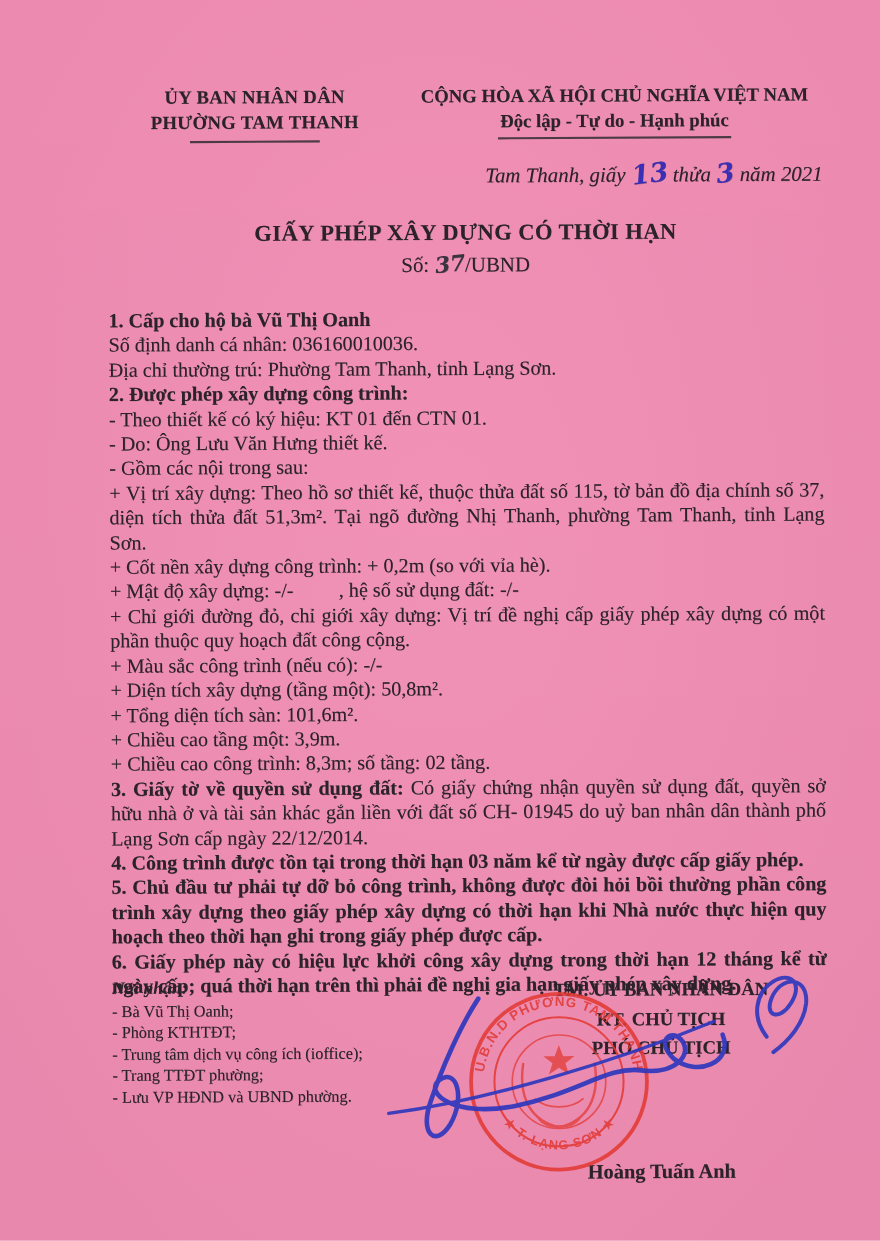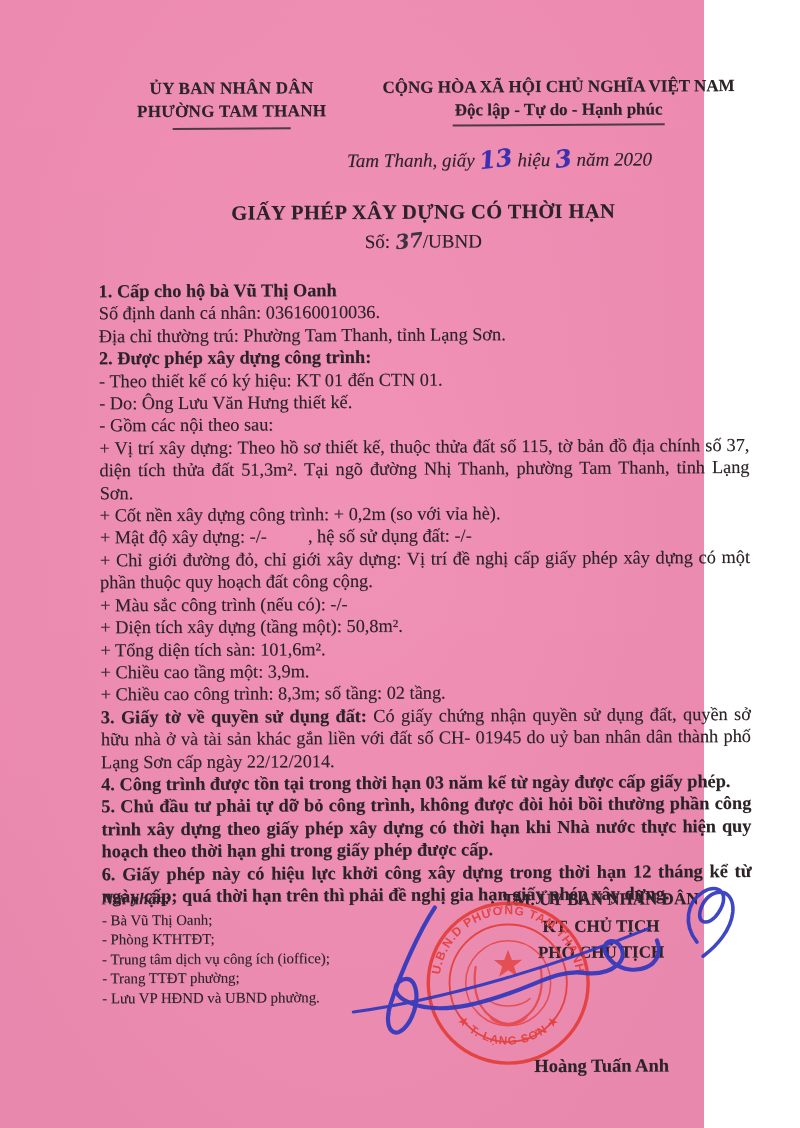--- a/index.html
+++ b/index.html
@@ -1,18 +1,18 @@
 <!DOCTYPE html>
 <html><head>
 <meta charset="utf-8">
 <style>
   html,body{margin:0;padding:0;}
   body{width:800px;height:1128px;overflow:hidden;}
   .page{
-    position:relative;width:704px;height:1128px;
+    position:relative;width:800px;height:1128px;
     background:#f58fb6;
     background-image:
       radial-gradient(ellipse at 50% 45%, rgba(255,255,255,0.05), rgba(0,0,0,0.02) 85%),
       linear-gradient(180deg, rgba(0,0,0,0.015), rgba(0,0,0,0.03));
     font-family:"Liberation Serif","DejaVu Serif",serif;
     color:#2b2327;
   }
   .scan{position:absolute;inset:0;transform:rotate(-0.3deg);transform-origin:50% 50%;}
 
   
@@ -67,41 +67,41 @@
       <div class="rule"></div>
     </div>
     <div class="hdr-right">
       <div>CỘNG HÒA XÃ HỘI CHỦ NGHĨA VIỆT NAM</div>
       <div><span class="motto">Độc lập - Tự do - Hạnh phúc</span></div>
     </div>
 
     <div class="dateline">
       <span>Tam Thanh, giấy</span>
       <span class="hw-blue">13</span>
-      <span>hiệu</span>
+      <span>thửa</span>
       <span class="hw-blue">3</span>
-      <span>năm 2020</span>
+      <span>năm 2021</span>
     </div>
 
     <div class="title-block">
       <div class="doc-title">GIẤY PHÉP XÂY DỰNG CÓ THỜI HẠN</div>
       <div class="so-line">
         <span>Số:</span>
         <span class="hw-dark">37</span><span>/UBND</span>
       </div>
     </div>
 
     <div class="body-text">
       <p><span class="bseg">1. Cấp cho hộ bà Vũ Thị Oanh</span><span></span></p>
       <p><span class="bseg"></span><span>Số định danh cá nhân: 036160010036.</span></p>
       <p><span class="bseg"></span><span>Địa chỉ thường trú: Phường Tam Thanh, tỉnh Lạng Sơn.</span></p>
       <p><span class="bseg">2. Được phép xây dựng công trình:</span><span></span></p>
       <p><span class="bseg"></span><span>- Theo thiết kế có ký hiệu: KT 01 đến CTN 01.</span></p>
       <p><span class="bseg"></span><span>- Do: Ông Lưu Văn Hưng thiết kế.</span></p>
-      <p><span class="bseg"></span><span>- Gồm các nội theo sau:</span></p>
+      <p><span class="bseg"></span><span>- Gồm các nội trong sau:</span></p>
       <p><span class="bseg"></span><span>+ Vị trí xây dựng: Theo hồ sơ thiết kế, thuộc thửa đất số 115, tờ bản đồ địa chính số 37, diện tích thửa đất 51,3m². Tại ngõ đường Nhị Thanh, phường Tam Thanh, tỉnh Lạng Sơn.</span></p>
       <p><span class="bseg"></span><span>+ Cốt nền xây dựng công trình: + 0,2m (so với vỉa hè).</span></p>
       <p><span class="bseg"></span><span>+ Mật độ xây dựng:  -/-&nbsp;&nbsp;&nbsp;&nbsp;&nbsp;&nbsp;&nbsp;&nbsp;&nbsp;, hệ số sử dụng đất:  -/-</span></p>
       <p><span class="bseg"></span><span>+ Chỉ giới đường đỏ, chỉ giới xây dựng: Vị trí đề nghị cấp giấy phép xây dựng có một phần thuộc quy hoạch đất công cộng.</span></p>
       <p><span class="bseg"></span><span>+ Màu sắc công trình (nếu có):  -/-</span></p>
       <p><span class="bseg"></span><span>+ Diện tích xây dựng (tầng một): 50,8m².</span></p>
       <p><span class="bseg"></span><span>+ Tổng diện tích sàn: 101,6m².</span></p>
       <p><span class="bseg"></span><span>+ Chiều cao tầng một: 3,9m.</span></p>
       <p><span class="bseg"></span><span>+ Chiều cao công trình: 8,3m; số tầng: 02 tầng.</span></p>
       <p><span class="bseg">3. Giấy tờ về quyền sử dụng đất:</span><span> Có giấy chứng nhận quyền sử dụng đất, quyền sở hữu nhà ở và tài sản khác gắn liền với đất số CH- 01945 do uỷ ban nhân dân thành phố Lạng Sơn cấp ngày 22/12/2014.</span></p>

